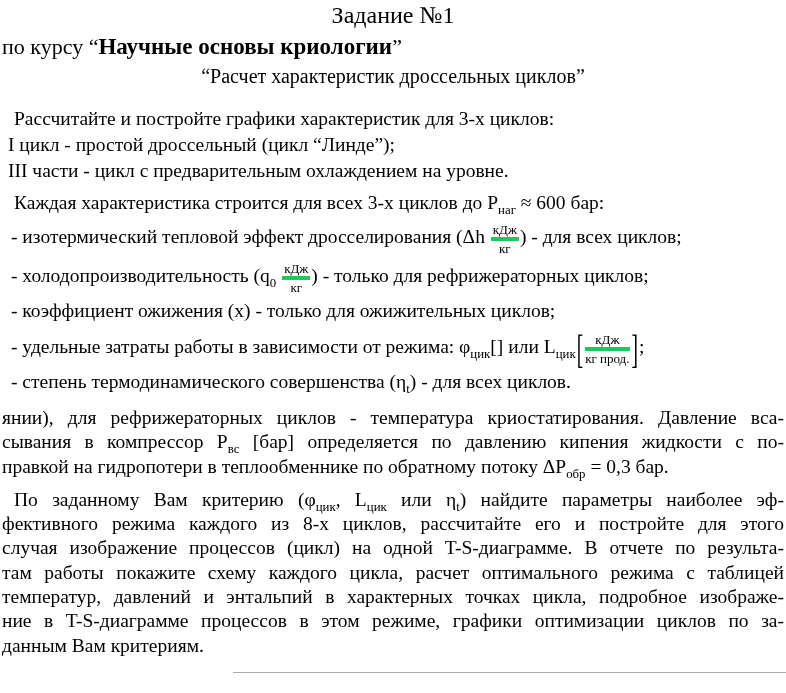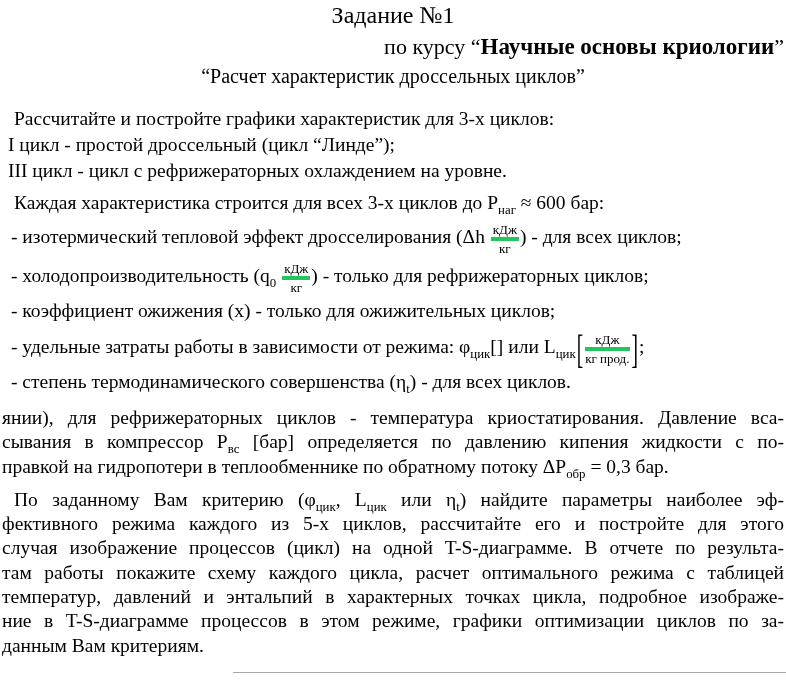--- a/index.html
+++ b/index.html
@@ -8,21 +8,21 @@
     background:#ffffff; color:#000000;
     font-family:"Liberation Serif", serif;
     position:relative; overflow:hidden;
     -webkit-font-smoothing:antialiased;
   }
   .page { padding:0 2px; }
 
   
   .titles { }
   .t1 { text-align:center; font-size:24px; line-height:31px; }
-  .t2 { text-align:right; font-size:22px; line-height:31px; }
+  .t2 { text-align:left; font-size:22px; line-height:31px; }
   .t2 b { font-size:23px; }
   .t3 { text-align:center; font-size:20px; line-height:29px; }
 
   
   .block1 { margin-top:15px; font-size:19.5px; }
   .block1 .line { line-height:26px; }
   .ind12 { padding-left:12px; }
   .ind9  { padding-left:9px; }
   .ind6  { padding-left:6px; }
 
@@ -61,41 +61,41 @@
 
   <div class="titles">
     <div class="t1">Задание №1</div>
     <div class="t2">по курсу “<b>Научные основы криологии</b>”</div>
     <div class="t3">“Расчет характеристик дроссельных циклов”</div>
   </div>
 
   <div class="block1">
     <div class="line ind12">Рассчитайте и постройте графики характеристик для 3-х циклов:</div>
     <div class="line ind6">I цикл - простой дроссельный (цикл “Линде”);</div>
-    <div class="line ind6">III цикл - цикл с рефрижераторных охлаждением на уровне.</div>
+    <div class="line ind6">III части - цикл с предварительным охлаждением на уровне.</div>
   </div>
 
   <div class="chars">
     <div class="chars-lead ind12">Каждая характеристика строится для всех 3-х циклов до P<sub class="sb">наг</sub> ≈ 600 бар:</div>
     <div class="item fitem ind9">- изотермический тепловой эффект дросселирования (Δh <span class="frac"><span class="num">кДж</span><span class="den">кг</span></span>) - для всех циклов;</div>
     <div class="item fitem ind9">- холодопроизводительность (q<sub class="sb">0</sub> <span class="frac"><span class="num">кДж</span><span class="den">кг</span></span>) - только для рефрижераторных циклов;</div>
     <div class="item plain ind9">- коэффициент ожижения (x) - только для ожижительных циклов;</div>
     <div class="item fitem ind9">- удельные затраты работы в зависимости от режима: φ<sub class="sb">цик</sub>[] или L<sub class="sb">цик</sub><span class="tallb">[</span><span class="frac"><span class="num">кДж</span><span class="den">кг прод.</span></span><span class="tallb">]</span>;</div>
     <div class="item plain ind9">- степень термодинамического совершенства (η<sub class="sb">t</sub>) - для всех циклов.</div>
   </div>
 
   <div class="para">
     <div class="jline">янии), для рефрижераторных циклов - температура криостатирования. Давление вса-</div>
     <div class="jline">сывания в компрессор P<sub class="sb">вс</sub> [бар] определяется по давлению кипения жидкости с по-</div>
     <div class="jline last">правкой на гидропотери в теплообменнике по обратному потоку ΔP<sub class="sb">обр</sub> = 0,3 бар.</div>
   </div>
 
   <div class="para">
     <div class="jline first">По заданному Вам критерию (φ<sub class="sb">цик</sub>, L<sub class="sb">цик</sub> или η<sub class="sb">t</sub>) найдите параметры наиболее эф-</div>
-    <div class="jline">фективного режима каждого из 5-х циклов, рассчитайте его и постройте для этого</div>
+    <div class="jline">фективного режима каждого из 8-х циклов, рассчитайте его и постройте для этого</div>
     <div class="jline">случая изображение процессов (цикл) на одной T-S-диаграмме. В отчете по результа-</div>
     <div class="jline">там работы покажите схему каждого цикла, расчет оптимального режима с таблицей</div>
     <div class="jline">температур, давлений и энтальпий в характерных точках цикла, подробное изображе-</div>
     <div class="jline">ние в T-S-диаграмме процессов в этом режиме, графики оптимизации циклов по за-</div>
     <div class="jline last">данным Вам критериям.</div>
   </div>
 
 </div>
 
 <div class="table-line"></div>

